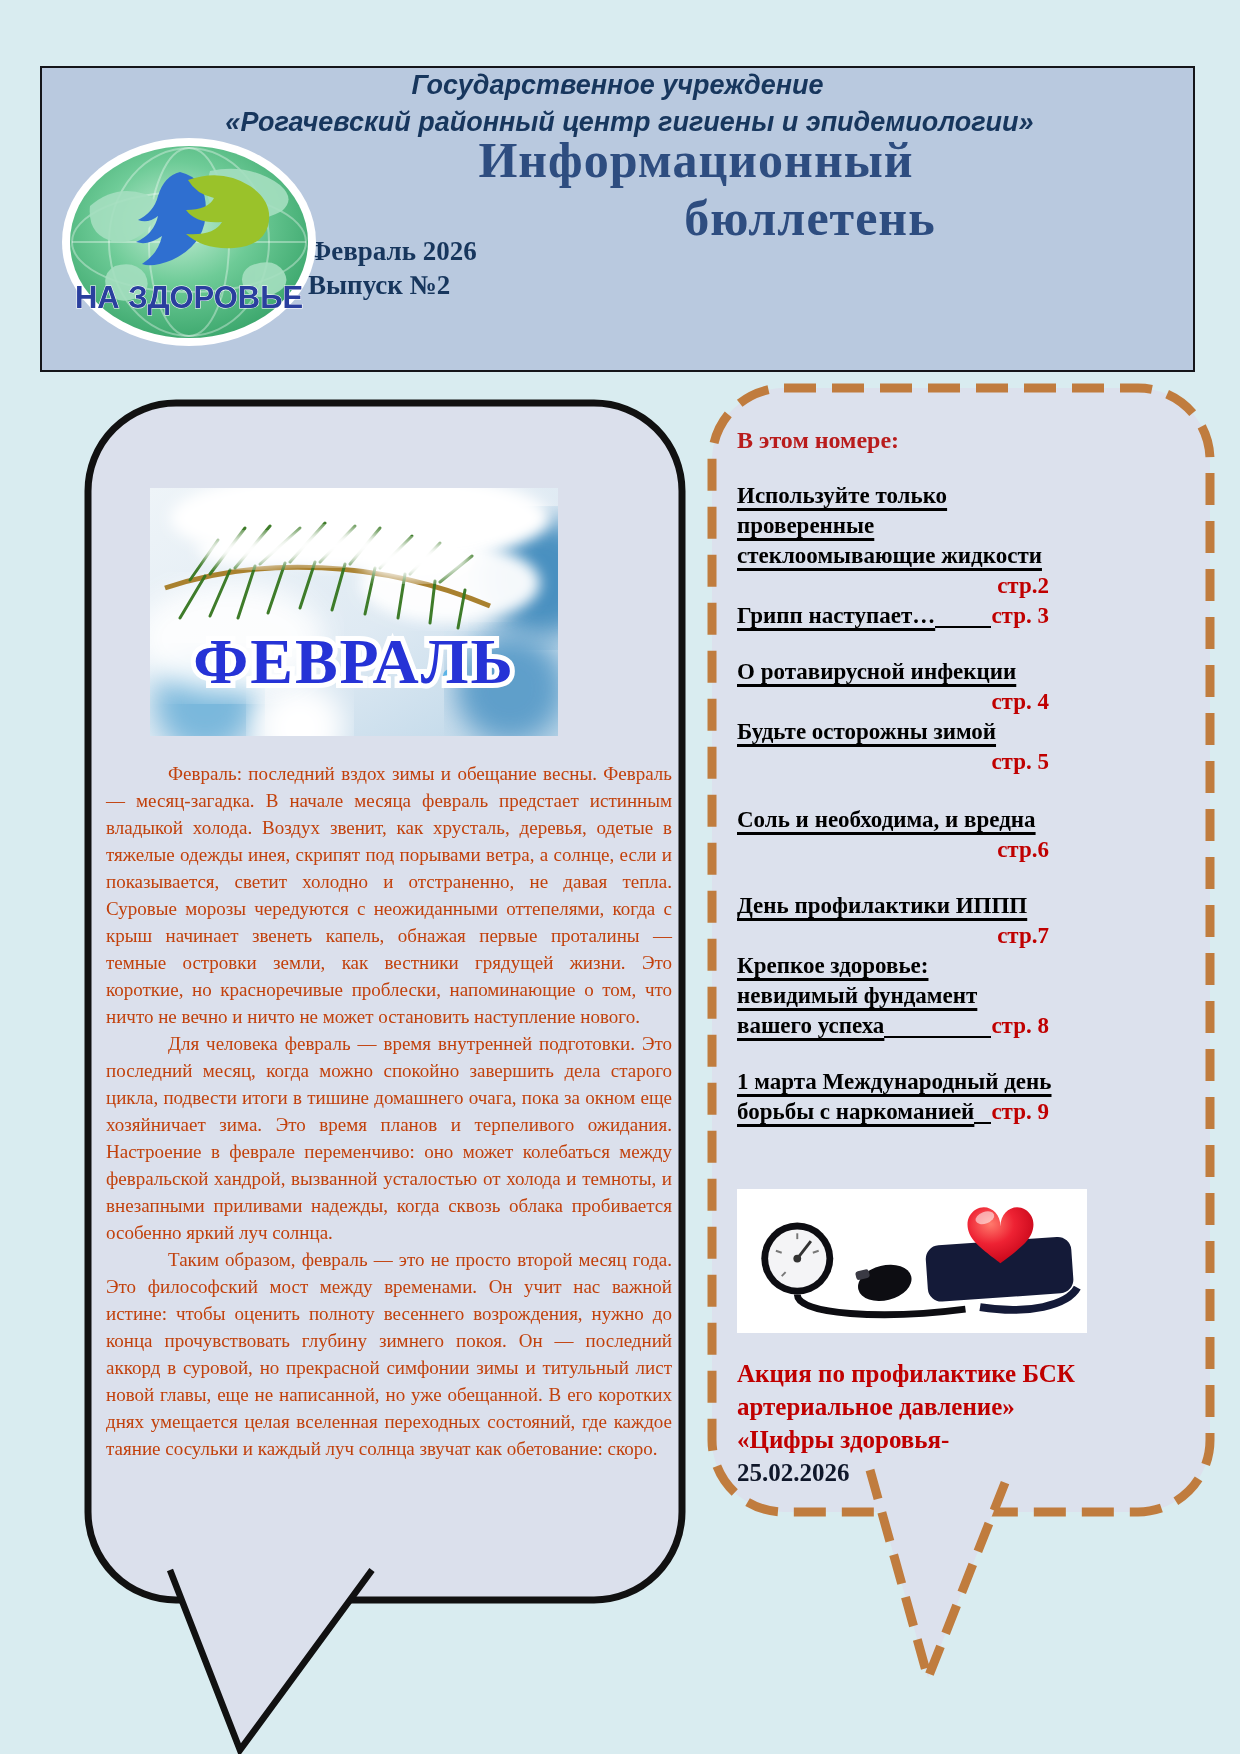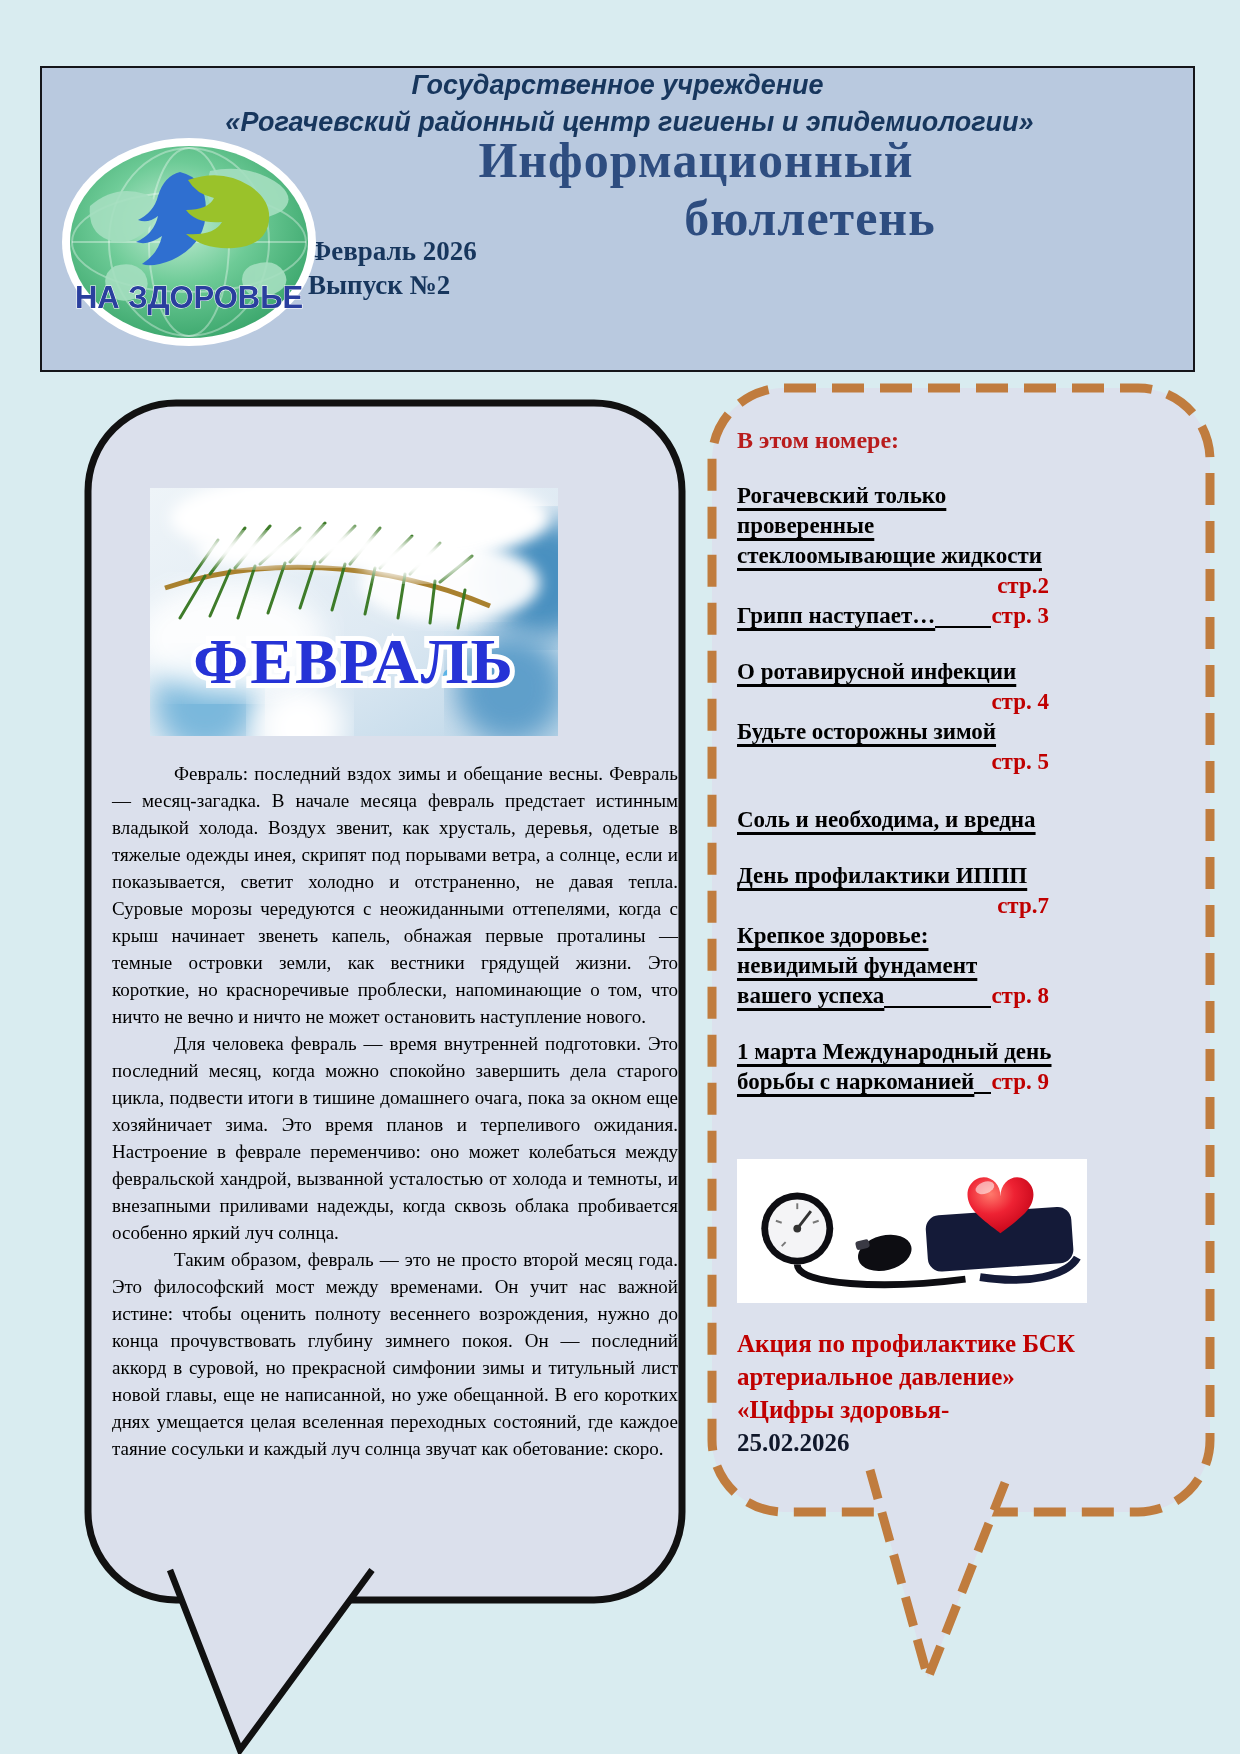--- a/index.html
+++ b/index.html
@@ -27,22 +27,22 @@
   }
   .bt1{left:446px;top:131px;width:500px;}
   .bt2{left:600px;top:189px;width:420px;}
   .issue{
     left:308px;font-weight:bold;color:#17365d;font-size:27px;
   }
   .iss1{top:236px;} .iss2{top:270px;}
   
   .photo{left:150px;top:488px;width:408px;height:248px;}
   .article{
-    left:112px;top:760px;width:566px;
-    font-size:19px;line-height:27px;color:#000000;text-align:justify;
+    left:106px;top:760px;width:566px;
+    font-size:19px;line-height:27px;color:#c2410c;text-align:justify;
   }
   .article p{margin:0;text-indent:62px;}
   
   .sidebar{left:737px;top:425px;width:348px;}
   .toc-heading{
     font-weight:bold;color:#b91c1c;font-size:24px;line-height:30px;
     margin-bottom:26px;
   }
   .toc-item{font-weight:bold;font-size:23px;line-height:30px;color:#000;}
   .u{
@@ -175,21 +175,21 @@
 <div class="abs article">
   <p>Февраль: последний вздох зимы и обещание весны. Февраль — месяц-загадка. В начале месяца февраль предстает истинным владыкой холода. Воздух звенит, как хрусталь, деревья, одетые в тяжелые одежды инея, скрипят под порывами ветра, а солнце, если и показывается, светит холодно и отстраненно, не давая тепла. Суровые морозы чередуются с неожиданными оттепелями, когда с крыш начинает звенеть капель, обнажая первые проталины — темные островки земли, как вестники грядущей жизни. Это короткие, но красноречивые проблески, напоминающие о том, что ничто не вечно и ничто не может остановить наступление нового.</p>
   <p>Для человека февраль — время внутренней подготовки. Это последний месяц, когда можно спокойно завершить дела старого цикла, подвести итоги в тишине домашнего очага, пока за окном еще хозяйничает зима. Это время планов и терпеливого ожидания. Настроение в феврале переменчиво: оно может колебаться между февральской хандрой, вызванной усталостью от холода и темноты, и внезапными приливами надежды, когда сквозь облака пробивается особенно яркий луч солнца.</p>
   <p>Таким образом, февраль — это не просто второй месяц года. Это философский мост между временами. Он учит нас важной истине: чтобы оценить полноту весеннего возрождения, нужно до конца прочувствовать глубину зимнего покоя. Он — последний аккорд в суровой, но прекрасной симфонии зимы и титульный лист новой главы, еще не написанной, но уже обещанной. В его коротких днях умещается целая вселенная переходных состояний, где каждое таяние сосульки и каждый луч солнца звучат как обетование: скоро.</p>
 </div>
 
 <div class="abs sidebar">
   <div class="toc-heading">В этом номере:</div>
 
   <div class="toc-item">
-    <div><span class="u">Рогачевский только</span></div>
+    <div><span class="u">Используйте только</span></div>
     <div><span class="u">проверенные</span></div>
     <div><span class="u">стеклоомывающие жидкости</span></div>
     <div class="toc-page">стр.2</div>
   </div>
 
   <div class="toc-item mb26">
     <div class="toc-row">
       <span class="u">Грипп наступает…</span>
       <span class="toc-fill"></span>
       <span class="pg">стр. 3</span>
@@ -201,20 +201,21 @@
     <div class="toc-page">стр. 4</div>
   </div>
 
   <div class="toc-item mb28">
     <div><span class="u">Будьте осторожны зимой</span></div>
     <div class="toc-page">стр. 5</div>
   </div>
 
   <div class="toc-item mb26">
     <div><span class="u">Соль и необходима, и вредна</span></div>
+    <div class="toc-page">стр.6</div>
   </div>
 
   <div class="toc-item">
     <div><span class="u">День профилактики ИППП</span></div>
     <div class="toc-page">стр.7</div>
   </div>
 
   <div class="toc-item mb26">
     <div><span class="u">Крепкое здоровье:</span></div>
     <div><span class="u">невидимый фундамент</span></div>

